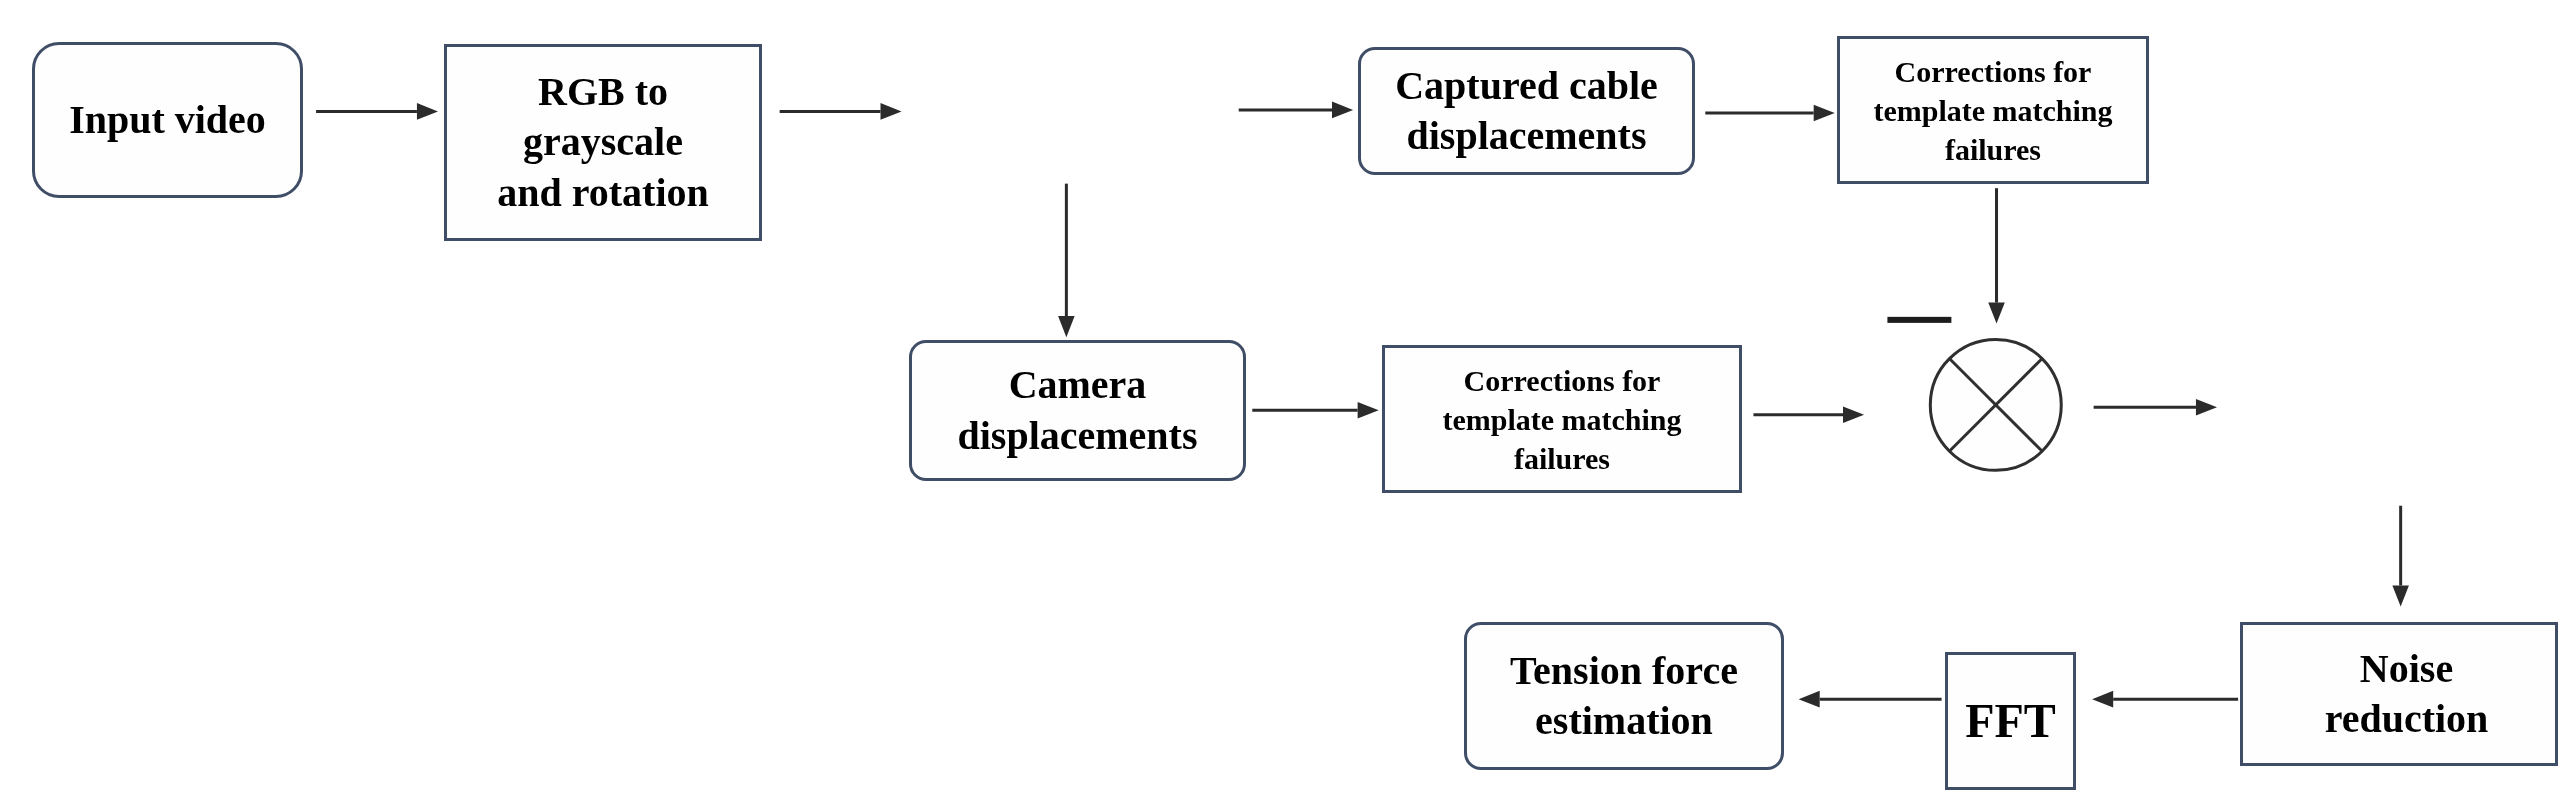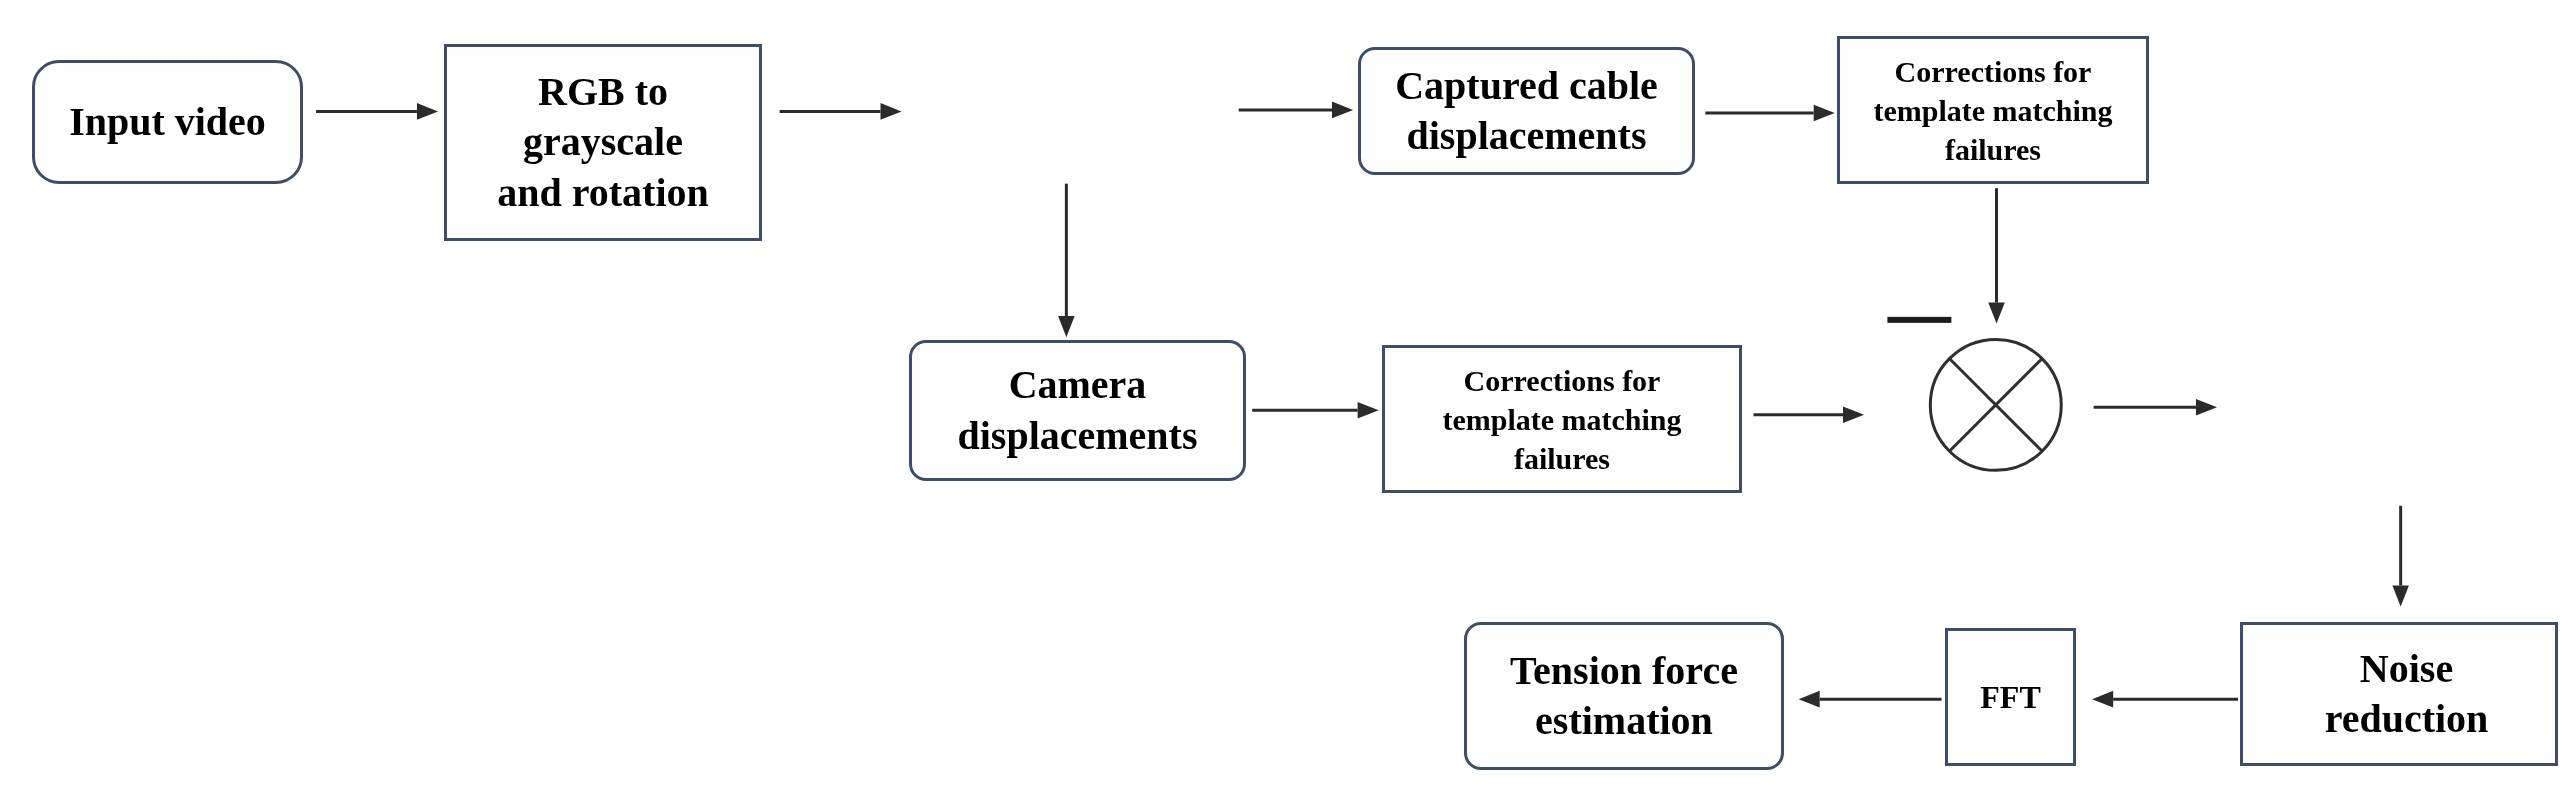--- a/index.html
+++ b/index.html
@@ -25,21 +25,21 @@
     text-align:center;
     color:var(--text);
     font-weight:bold;
     font-size:40px;
     line-height:1.26;
   }
   .node .label{white-space:pre-line;}
   .rounded{border-radius:17px;}
   .rounded-sm{border-radius:27px;}
   .small{font-size:30px;line-height:1.3;}
-  .fft{font-size:32px;}
+  .fft{font-size:48px;margin-top:24px;}
   .arrows{position:absolute;left:0;top:0;}
   .edge-line{stroke:var(--arrow);stroke-width:4;fill:none;}
   .edge-head{fill:var(--arrow);stroke:none;}
   .junction-stroke{stroke:#2f2f2f;stroke-width:4;fill:none;}
   .junction-fill{fill:#fefefe;}
   .minus{fill:#1c1c1c;}
 </style>
 </head>
 <body>
 
@@ -97,21 +97,21 @@
     </g>
 
     <g>
       <circle class="junction-stroke junction-fill" cx="2652" cy="538" r="87"></circle>
       <line class="junction-stroke" x1="2591" y1="477" x2="2713" y2="599"></line>
       <line class="junction-stroke" x1="2713" y1="477" x2="2591" y2="599"></line>
     </g>
     <rect class="minus" x="2508" y="421" width="85" height="8"></rect>
   </svg>
 
-  <div class="node rounded-sm" style="left:32px;top:60px;width:271px;height:124px;align-items:center;">
+  <div class="node rounded-sm" style="left:32px;top:42px;width:271px;height:156px;align-items:center;">
     <span class="label">Input video</span>
   </div>
 
   <div class="node" style="left:444px;top:21px;width:318px;height:197px;margin-top:23px;">
     <span class="label">RGB to
 grayscale
 and rotation</span>
   </div>
 
 

